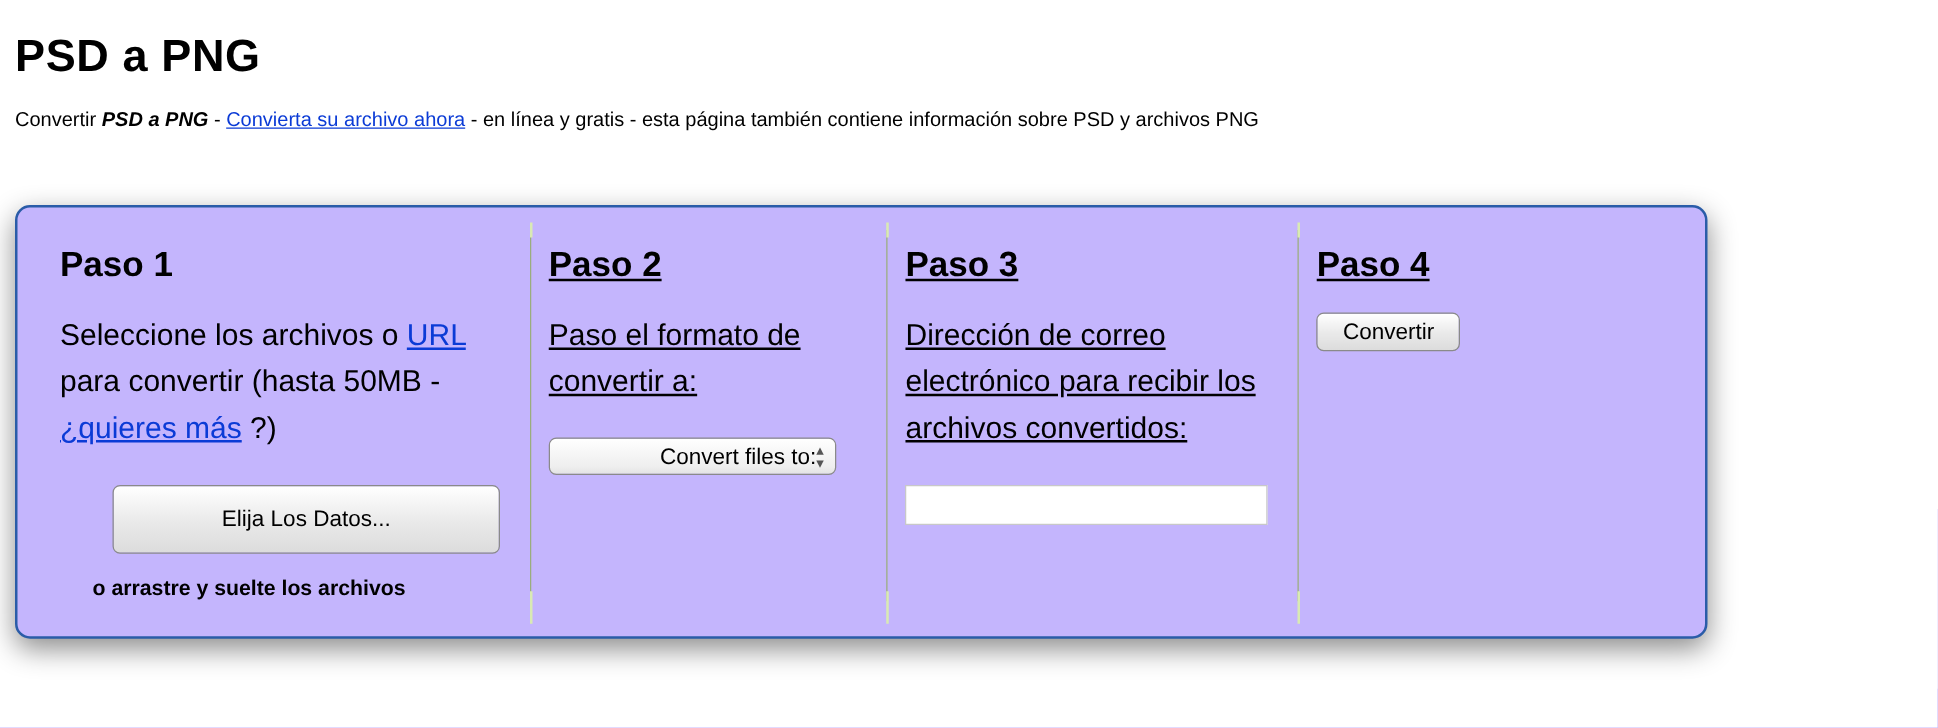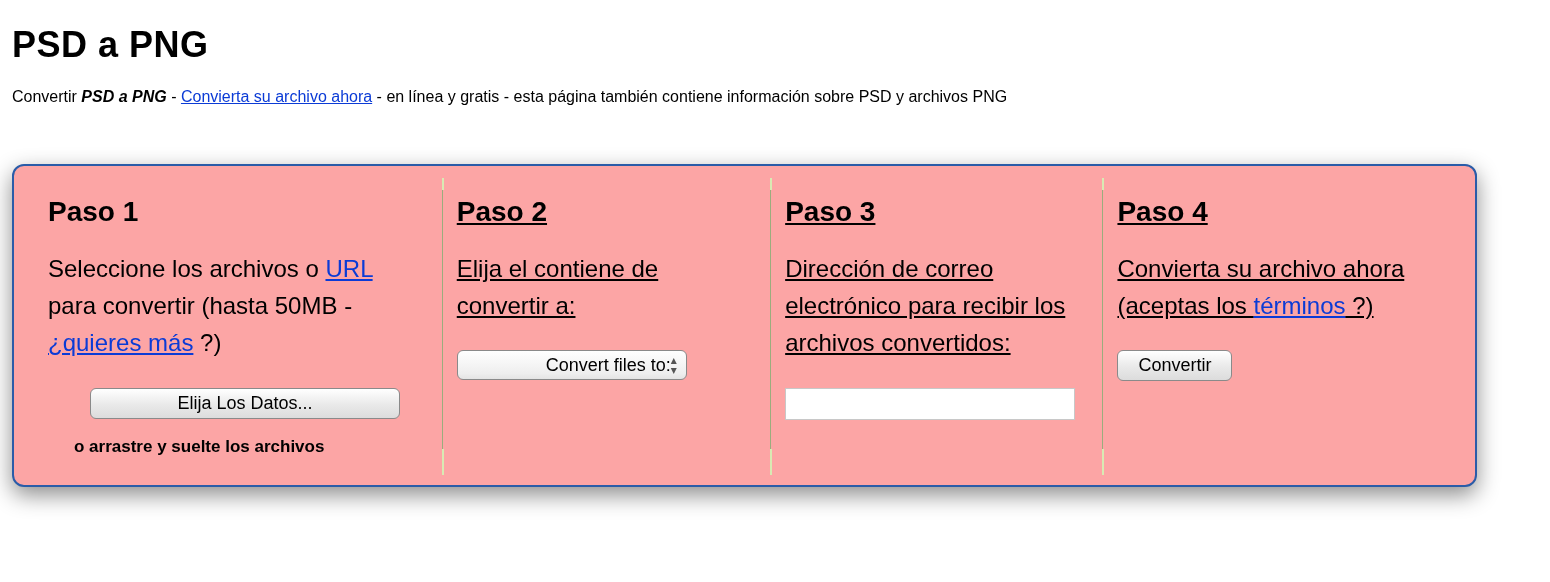--- a/index.html
+++ b/index.html
@@ -29,22 +29,22 @@
     font-weight: 700;
     font-style: italic;
   }
   a.link {
     color: #0b3bd6;
     text-decoration: underline;
     cursor: pointer;
   }
   .panel {
     box-sizing: border-box;
-    width: 1465px;
-    background: #fca5a5;
+    width: 1354px;
+    background: #c4b5fd;
     border: 2px solid #2a5ca8;
     border-radius: 12px;
     padding: 18px 18px 28px 20px;
     box-shadow: 0 8px 22px rgba(0,0,0,0.45);
     display: flex;
   }
   .step {
     box-sizing: border-box;
     padding: 6px 24px 0 14px;
     position: relative;
@@ -85,21 +85,21 @@
   .step p.step-desc {
     font-size: 24px;
     line-height: 1.55;
     margin: 0 0 26px 0;
   }
   .btn {
     display: inline-block;
     box-sizing: border-box;
     font-family: Verdana, Geneva, sans-serif;
     font-size: 18px;
-    padding: 4px 22px;
+    padding: 16px 22px;
     border: 1px solid #8a8a8a;
     border-radius: 6px;
     background: linear-gradient(#ffffff, #e9e9e9 55%, #dcdcdc);
     color: #000;
     cursor: pointer;
     text-align: center;
   }
   .btn.wide {
     width: 310px;
     margin-left: 42px;
@@ -161,35 +161,32 @@
       <h2 class="step-title">Paso 1</h2>
       <p class="step-desc">
         <span>Seleccione los archivos o </span><a class="link">URL</a><span> para convertir (hasta 50MB - </span><a class="link">¿quieres más</a><span> ?)</span>
       </p>
       <button class="btn wide">Elija Los Datos...</button>
       <div class="dd-note">o arrastre y suelte los archivos</div>
     </div>
 
     <div class="step">
       <h2 class="step-title">Paso 2</h2>
-      <p class="step-desc">Elija el contiene de convertir a:</p>
+      <p class="step-desc">Paso el formato de convertir a:</p>
       <div class="select-wrap">
         <span>Convert files to:</span>
         <span class="select-caret">▴<br>▾</span>
       </div>
     </div>
 
     <div class="step">
       <h2 class="step-title">Paso 3</h2>
       <p class="step-desc">Dirección de correo electrónico para recibir los archivos convertidos:</p>
       <input type="text" class="text-input" value="" style="">
     </div>
 
     <div class="step">
       <h2 class="step-title">Paso 4</h2>
-      <p class="step-desc">
-        <span>Convierta su archivo ahora (aceptas los </span><a class="link">términos</a><span> ?)</span>
-      </p>
       <button class="btn convert-btn">Convertir</button>
     </div>
 
   </div>
 </div>
 
 </body></html>

